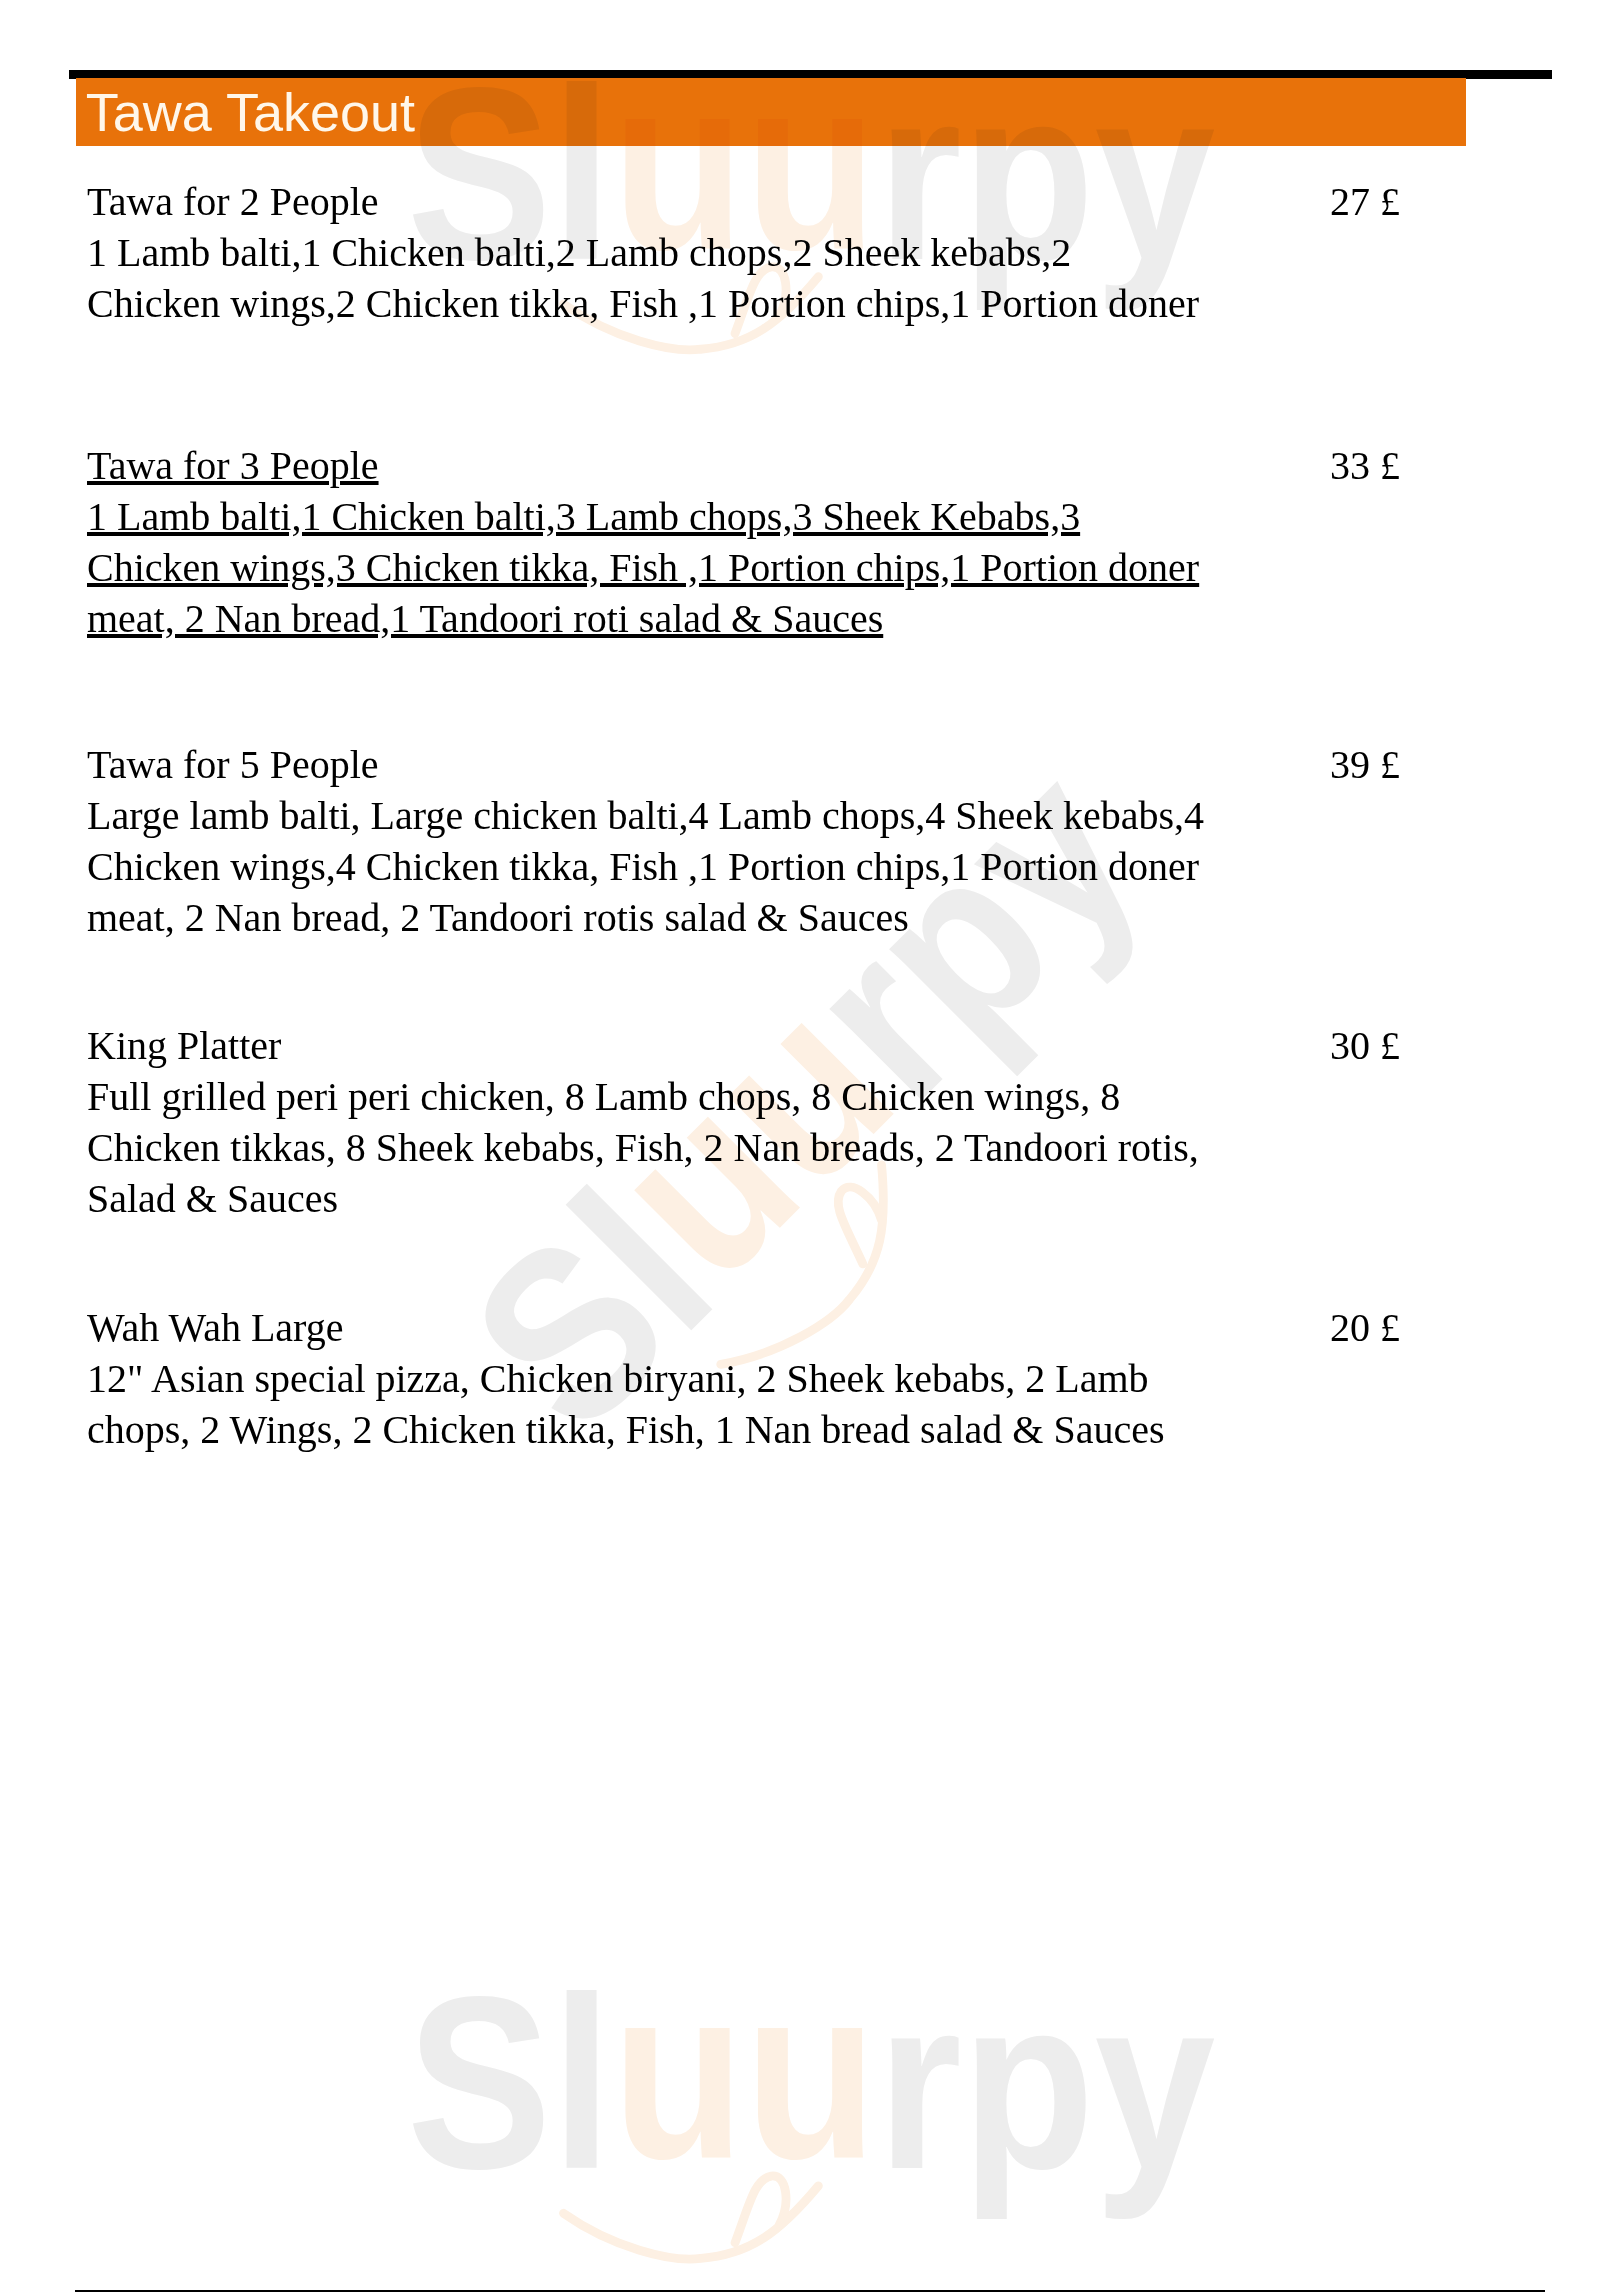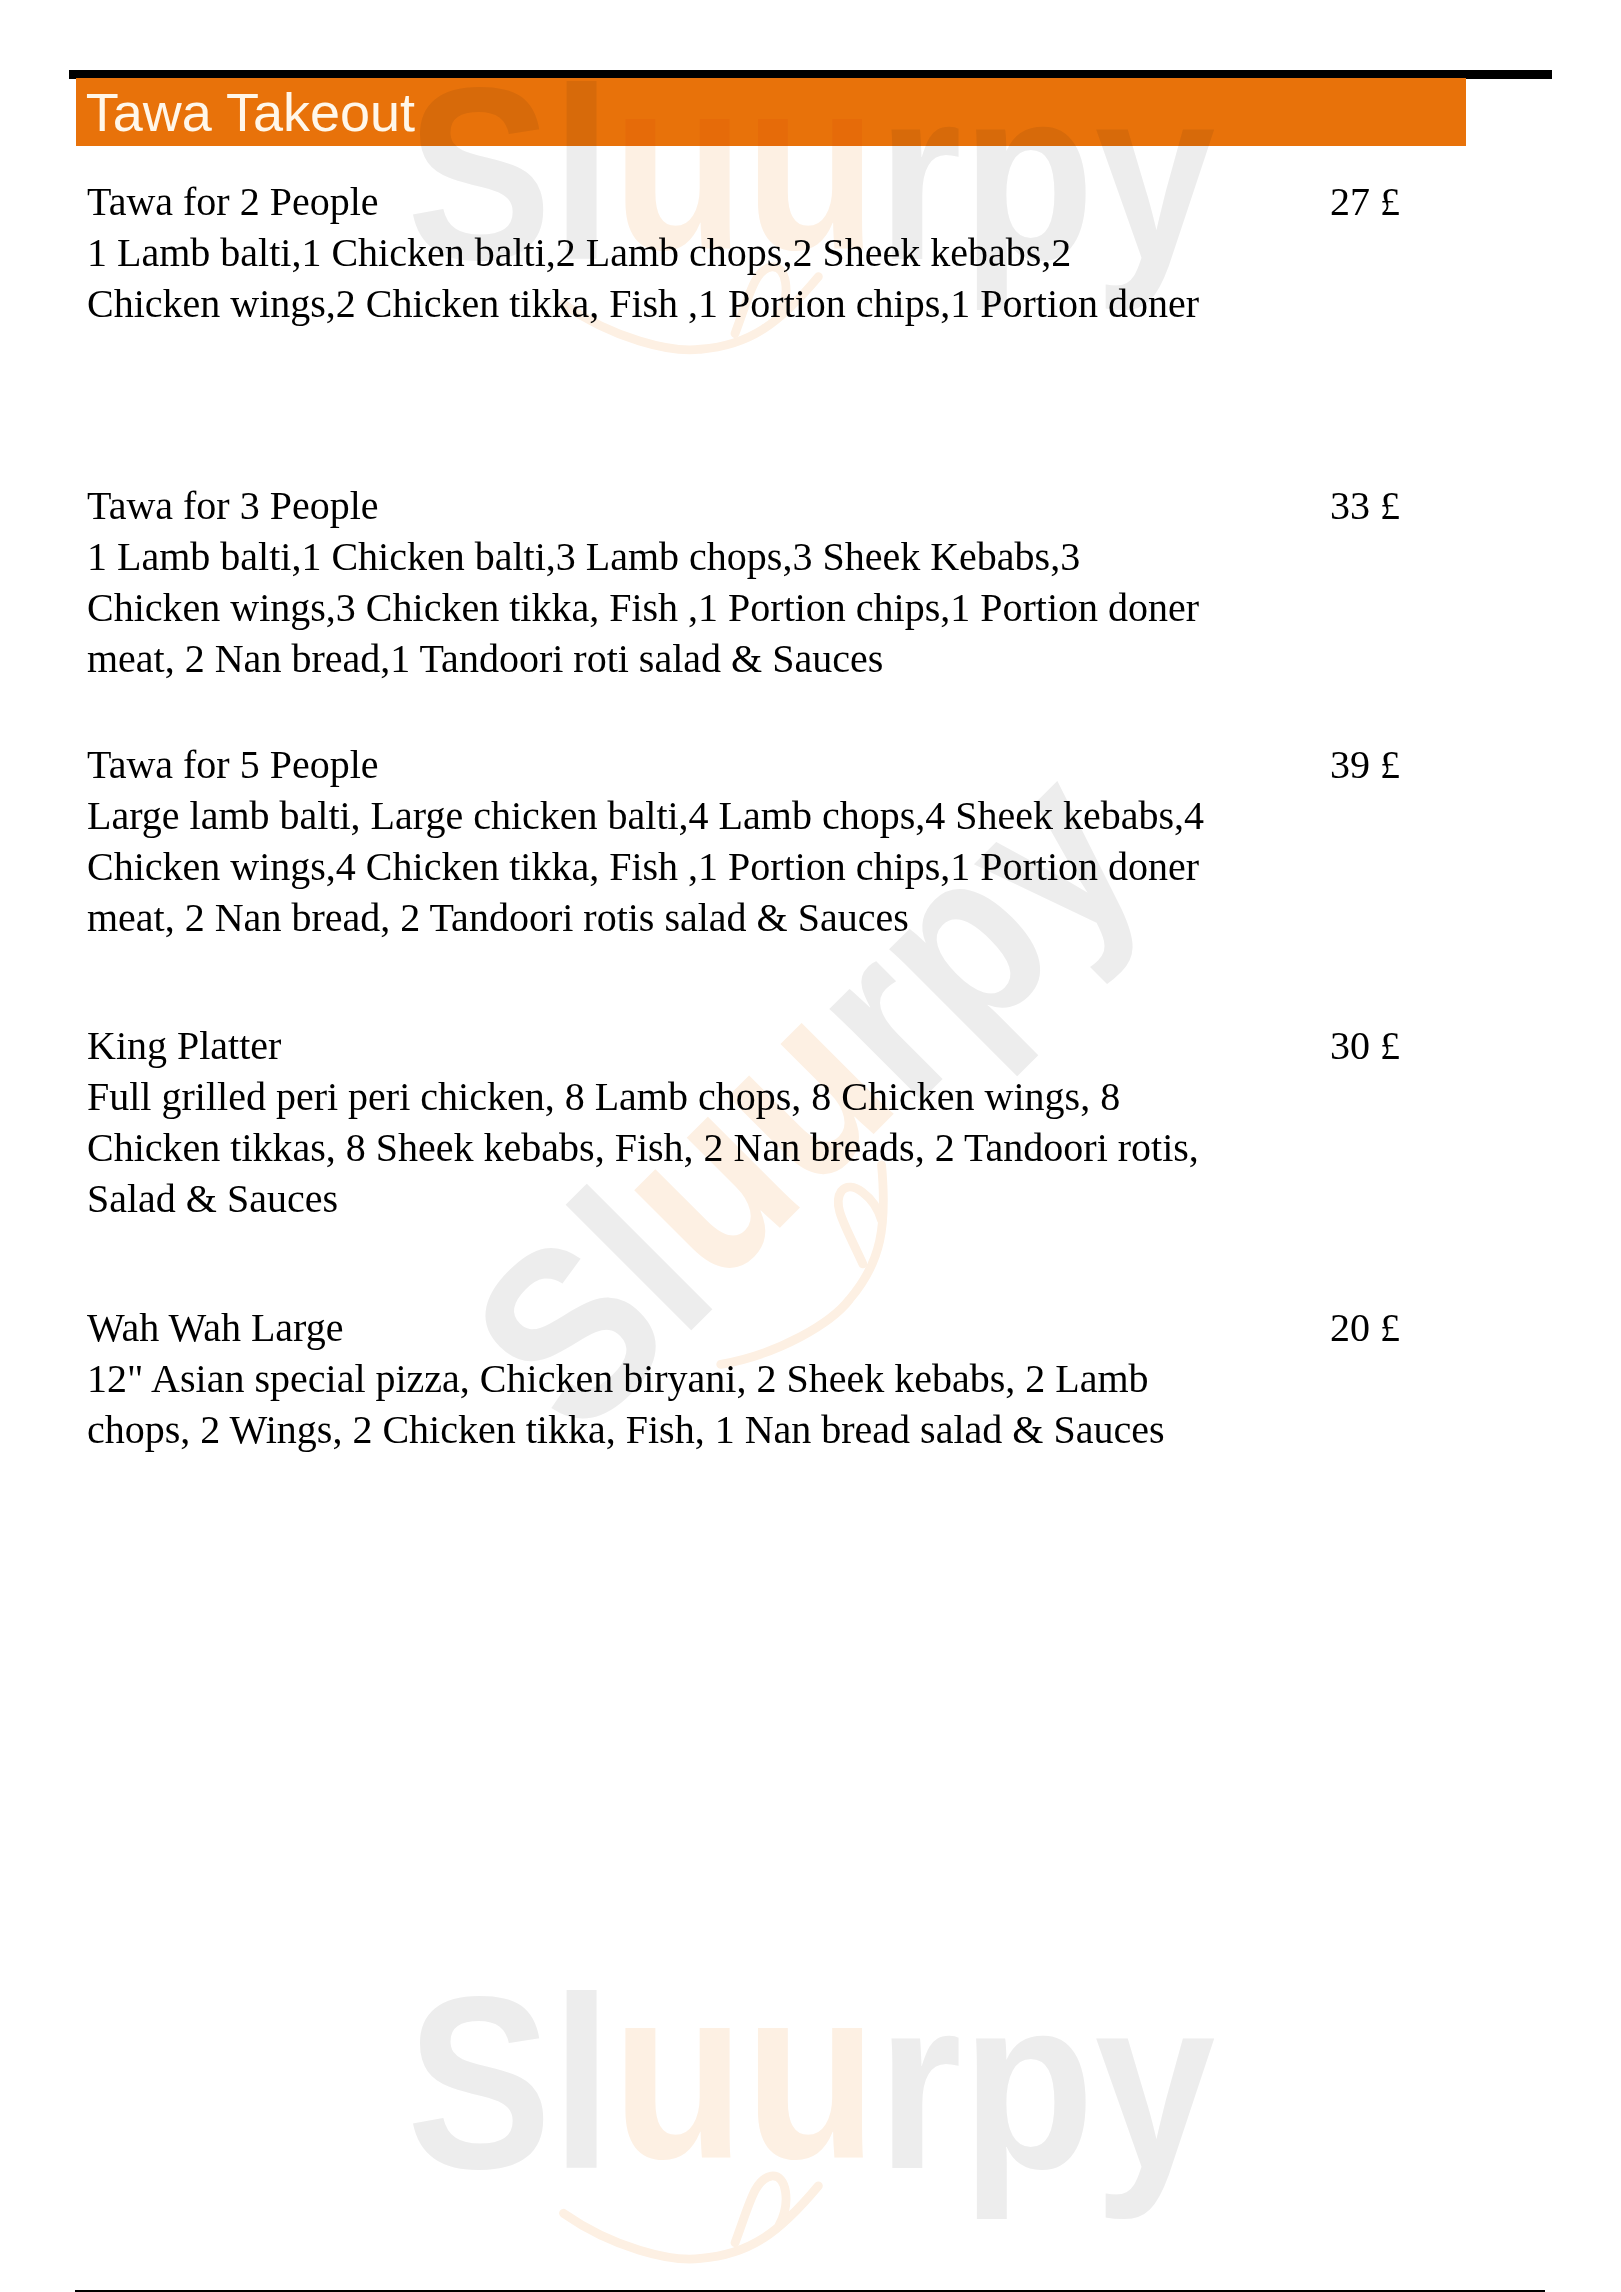--- a/index.html
+++ b/index.html
@@ -51,21 +51,21 @@
   <span class="title-text">Tawa Takeout</span>
 </div>
 
 <div class="menu-item" style="top:176px;">
   <div class="item-name">Tawa for 2 People</div>
   <div class="item-price">27 £</div>
   <div class="item-line">1 Lamb balti,1 Chicken balti,2 Lamb chops,2 Sheek kebabs,2</div>
   <div class="item-line">Chicken wings,2 Chicken tikka, Fish ,1 Portion chips,1 Portion doner</div>
 </div>
 
-<div class="menu-item" style="top:480px;">
+<div class="menu-item" style="top:440px;text-decoration:underline;">
   <div class="item-name">Tawa for 3 People</div>
   <div class="item-price">33 £</div>
   <div class="item-line">1 Lamb balti,1 Chicken balti,3 Lamb chops,3 Sheek Kebabs,3</div>
   <div class="item-line">Chicken wings,3 Chicken tikka, Fish ,1 Portion chips,1 Portion doner</div>
   <div class="item-line">meat, 2 Nan bread,1 Tandoori roti salad &amp; Sauces</div>
 </div>
 
 <div class="menu-item" style="top:739px;">
   <div class="item-name">Tawa for 5 People</div>
   <div class="item-price">39 £</div>

